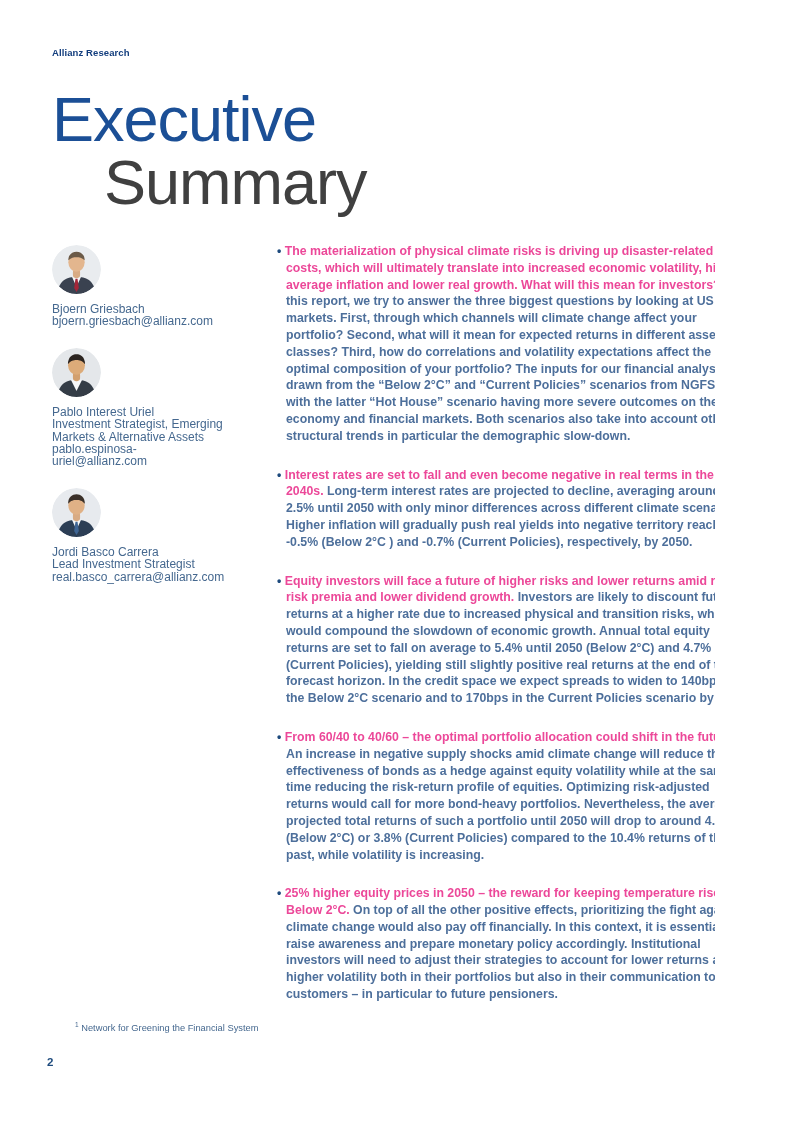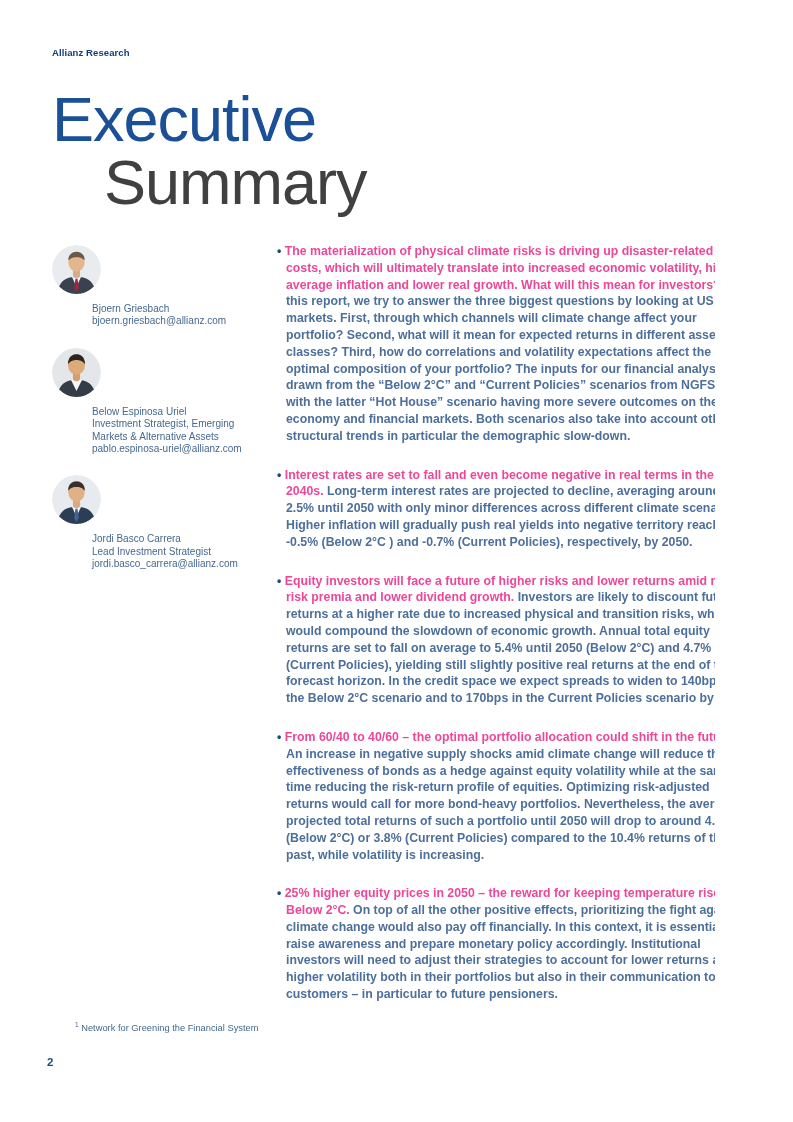--- a/index.html
+++ b/index.html
@@ -40,25 +40,24 @@
     width: 200px;
   }
   .author-block { margin-bottom: 20px; }
   .avatar {
     width: 49px; height: 49px;
     border-radius: 50%;
     display: block;
     margin-bottom: 9px;
   }
   .author-name, .author-role, .author-email {
-    font-size: 10px;
+    font-size: 12px;
     line-height: 12.4px;
     color: #45688f;
     width: 172px;
-    margin-left: 40px;
   }
   .author-email a, .author-email {
     color: #45688f;
     cursor: pointer;
   }
   .main-col {
     position: absolute;
     left: 277px;
     top: 243px;
     width: 472px;
@@ -135,21 +134,21 @@
           </defs>
         <g clip-path="url(#c2)">
           <rect width="48" height="48" fill="#e4e7ea"></rect>
           <path d="M5 48 C7 34 15 31 24 31 C33 31 41 34 43 48 Z" fill="#343c46"></path>
           <path d="M18.5 31 L24 42 L29.5 31 Z" fill="#f7f8f9"></path>
           <rect x="20.5" y="23.5" width="7" height="9" rx="3" fill="#d2a06f"></rect>
           <ellipse cx="24" cy="17" rx="8.3" ry="9.2" fill="#dcab79"></ellipse>
           <path d="M15.6 16 C15.6 8.5 20 6 24 6 C28 6 32.4 8.5 32.4 16 C29.5 12.5 27 11.8 24 11.8 C21 11.8 18.5 12.5 15.6 16 Z" fill="#2b2420"></path>
         </g>
       </svg>
-      <div class="author-name">Below Espinosa Uriel</div>
+      <div class="author-name">Pablo Interest Uriel</div>
       <div class="author-role">Investment Strategist, Emerging Markets &amp; Alternative Assets</div>
       <div class="author-email">pablo.espinosa-uriel@allianz.com</div>
     </div>
 
     <div class="author-block">
       <svg class="avatar" viewBox="0 0 48 48">
         <defs>
             <clipPath id="c3">
               <circle cx="24" cy="24" r="24"></circle>
             </clipPath>
@@ -159,21 +158,21 @@
           <path d="M5 48 C7 34 15 31 24 31 C33 31 41 34 43 48 Z" fill="#2c3e55"></path>
           <path d="M19.5 31 L24 41 L28.5 31 Z" fill="#f5f6f7"></path>
           <path d="M23 33 L25 33 L26.3 42 L24 46 L21.7 42 Z" fill="#3f6594"></path>
           <rect x="20.5" y="23.5" width="7" height="9" rx="3" fill="#d8ab84"></rect>
           <ellipse cx="24" cy="17" rx="8" ry="9.2" fill="#e0b186"></ellipse>
           <path d="M15.8 15.5 C15.8 8.8 20 6.2 24 6.2 C28 6.2 32.2 8.8 32.2 15.5 C29.3 12.2 27 11.8 24 11.8 C21 11.8 18.7 12.2 15.8 15.5 Z" fill="#3a3029"></path>
         </g>
       </svg>
       <div class="author-name">Jordi Basco Carrera</div>
       <div class="author-role">Lead Investment Strategist</div>
-      <div class="author-email">jordi.basco_carrera@allianz.com</div>
+      <div class="author-email">real.basco_carrera@allianz.com</div>
     </div>
 
   </div>
 
   <div class="main-col">
 
     <p class="bullet-para"><span class="bullet-marker">•</span> <span class="bullet-lead">The materialization of physical climate risks is driving up disaster-related costs, which will ultimately translate into increased economic volatility, higher average inflation and lower real growth. What will this mean for investors?</span> <span class="bullet-body">In this report, we try to answer the three biggest questions by looking at US markets. First, through which channels will climate change affect your portfolio? Second, what will it mean for expected returns in different asset classes? Third, how do correlations and volatility expectations affect the optimal composition of your portfolio? The inputs for our financial analysis are drawn from the “Below 2°C” and “Current Policies” scenarios from NGFS¹, with the latter “Hot House” scenario having more severe outcomes on the economy and financial markets. Both scenarios also take into account other structural trends in particular the demographic slow-down.</span></p>
 
     <p class="bullet-para"><span class="bullet-marker">•</span> <span class="bullet-lead">Interest rates are set to fall and even become negative in real terms in the 2040s.</span> <span class="bullet-body">Long-term interest rates are projected to decline, averaging around 2.5% until 2050 with only minor differences across different climate scenarios. Higher inflation will gradually push real yields into negative territory reaching -0.5%  (Below 2°C ) and -0.7% (Current Policies), respectively, by 2050.</span></p>
 

